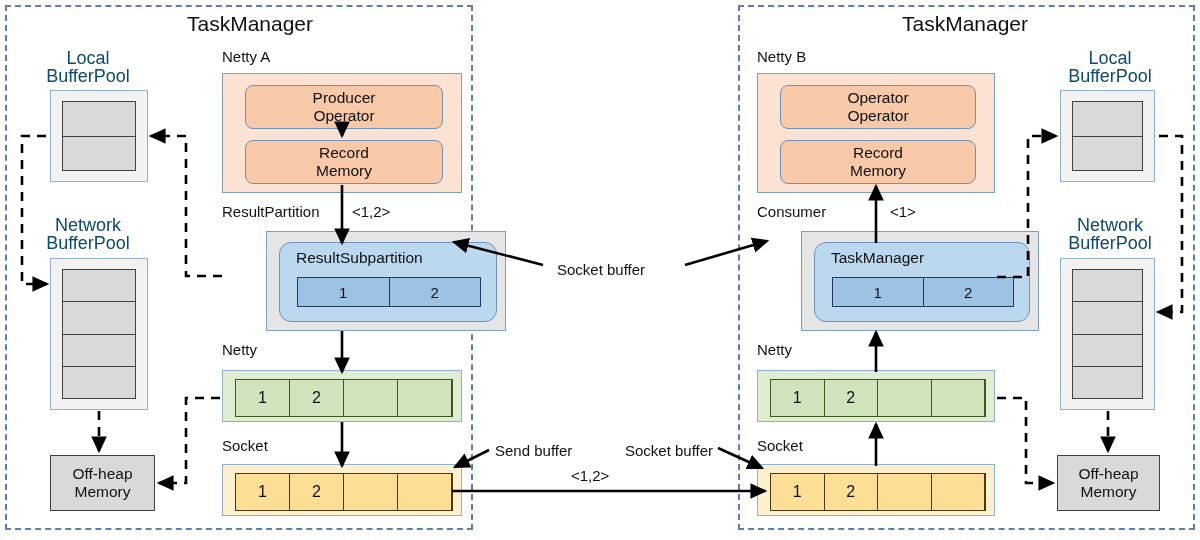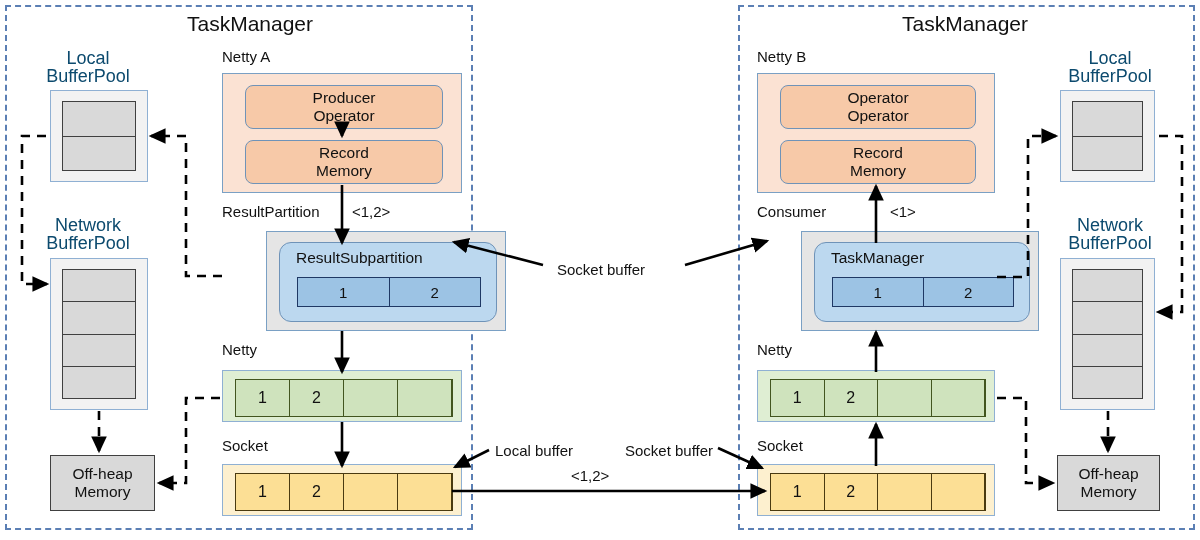--- a/index.html
+++ b/index.html
@@ -220,21 +220,21 @@
   </div>
 
   <div class="abs offheap" style="left:1057px;top:455px;width:103px;height:56px;">
     <div>
       <div>Off-heap</div>
       <div>Memory</div>
     </div>
   </div>
 
   <div class="abs tag" style="left:557px;top:261px;">Socket buffer</div>
-  <div class="abs tag" style="left:495px;top:442px;">Local buffer</div>
+  <div class="abs tag" style="left:495px;top:442px;">Send buffer</div>
   <div class="abs tag" style="left:625px;top:442px;">Socket buffer</div>
   <div class="abs tag" style="left:571px;top:467px;">&lt;1,2&gt;</div>
 
   <svg id="wires" viewBox="0 0 1200 540">
     <defs>
       <marker id="ah" markerWidth="7" markerHeight="7" refX="5.6" refY="3" orient="auto" markerUnits="strokeWidth">
         <path d="M0,0 L6.5,3 L0,6 z" fill="#000"></path>
       </marker>
     </defs>
 

